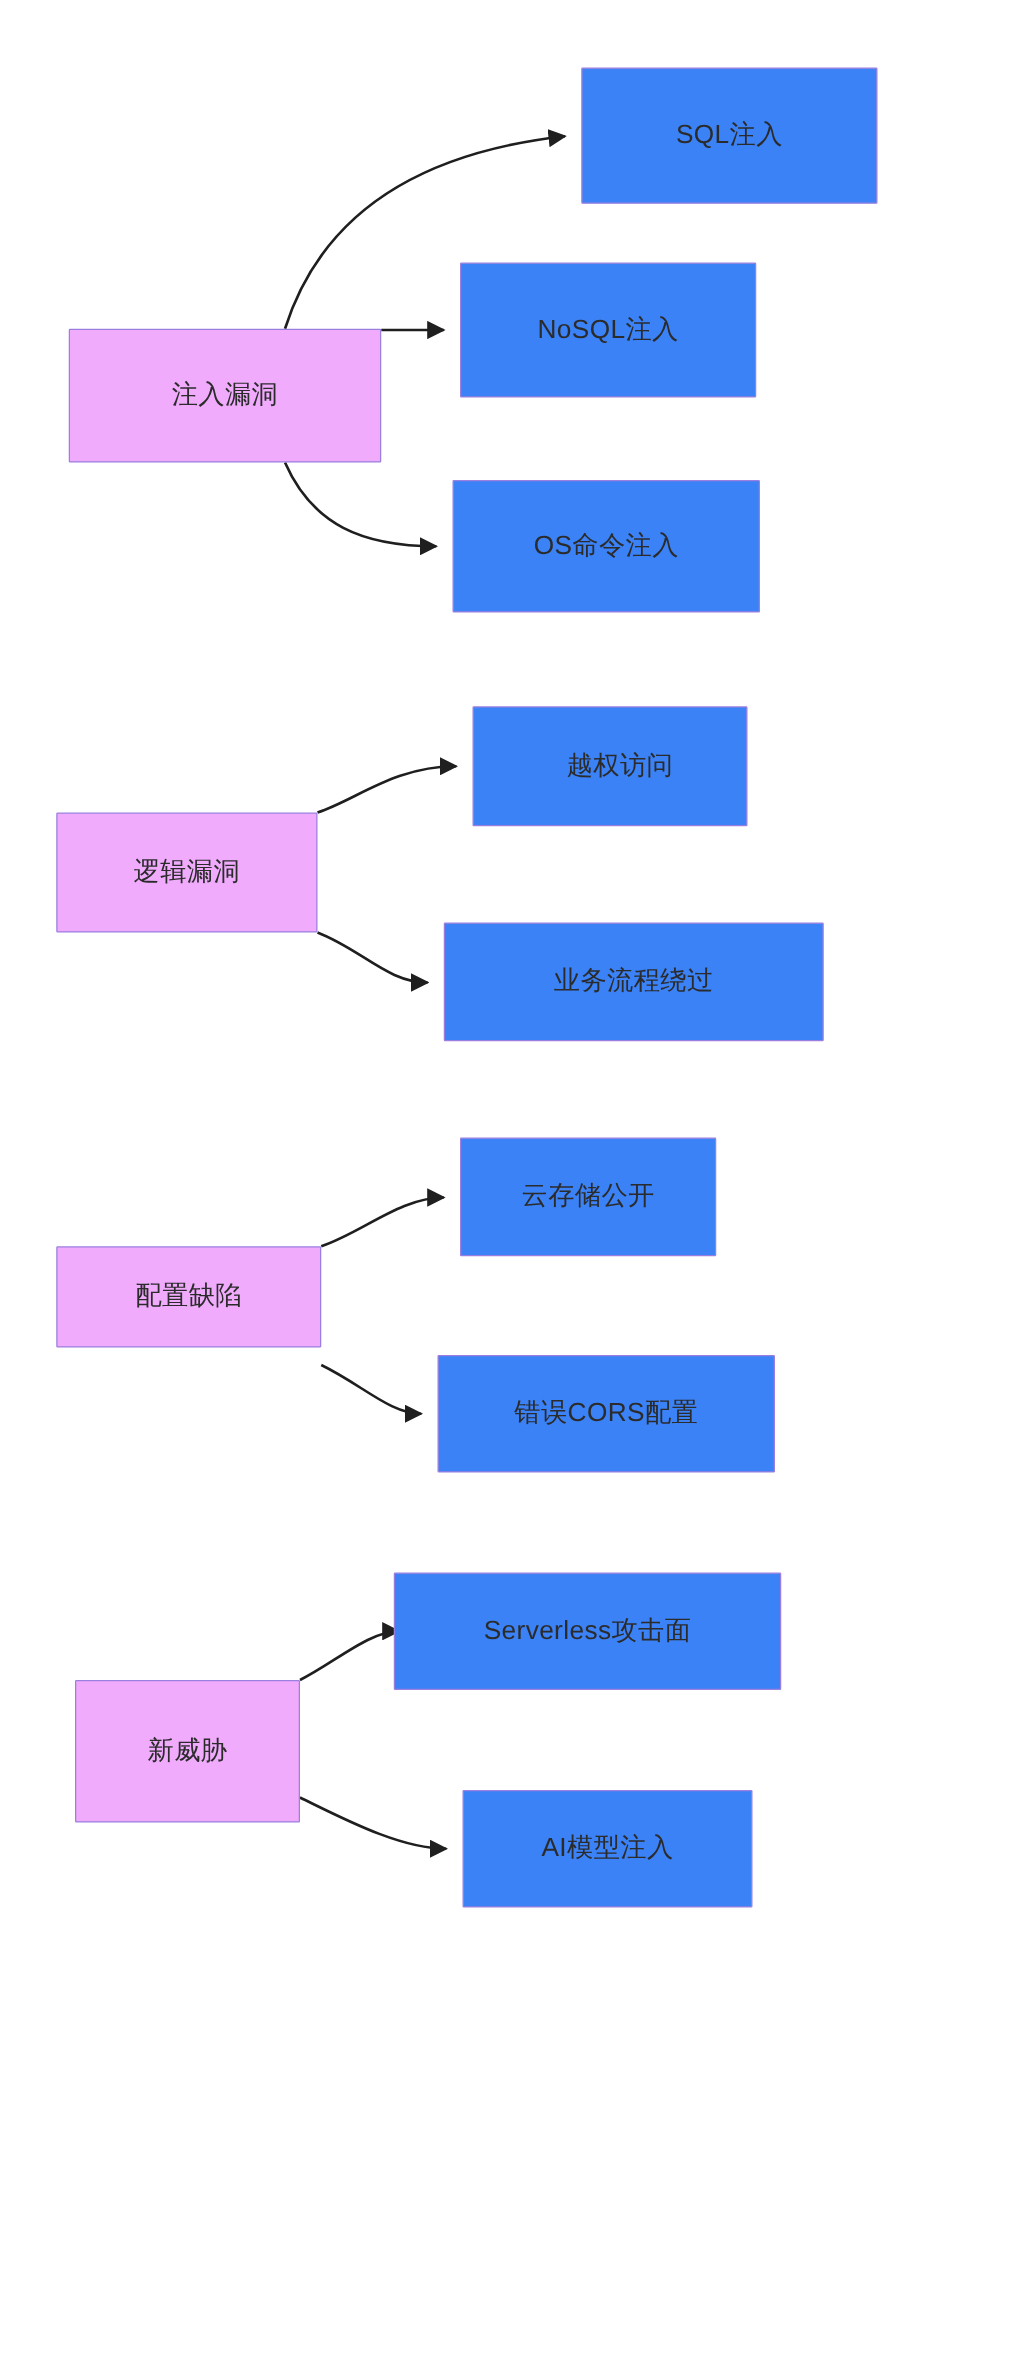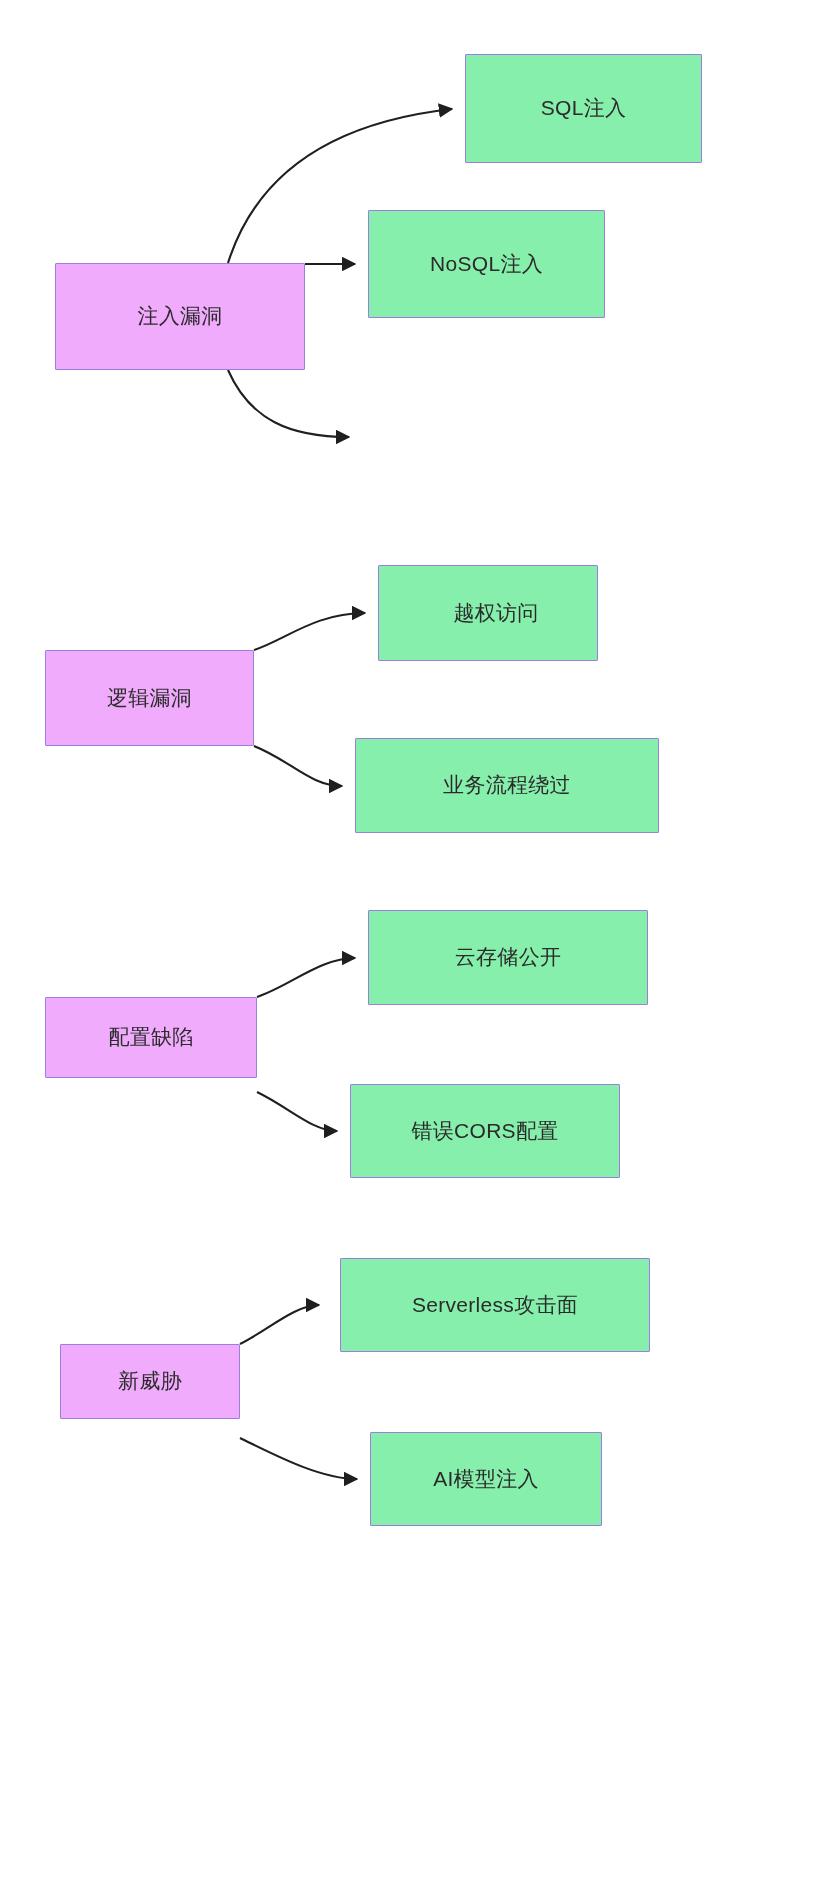--- a/index.html
+++ b/index.html
@@ -2,21 +2,21 @@
 <html><head>
 <meta charset="utf-8">
 <style>
   html,body{margin:0;padding:0;background:#ffffff;}
   body{width:819px;height:1883px;font-family:"Liberation Sans","DejaVu Sans",sans-serif;-webkit-font-smoothing:antialiased;}
   #canvas{position:relative;width:819px;height:1883px;overflow:hidden;background:#ffffff;}
   svg.edges{position:absolute;left:0;top:0;width:819px;height:1883px;pointer-events:none;}
   .node{
     position:absolute;
     box-sizing:border-box;
-    background:#86efac;
+    background:#3b82f6;
     border:1.7px solid #9A7FE0;
     border-radius:1px;
     display:flex;
     align-items:center;
     justify-content:center;
     text-align:center;
     color:#2B2B2B;
     font-size:21px;
     line-height:1.25;
     letter-spacing:0.3px;
@@ -55,44 +55,47 @@
 
   <div class="node root" style="left:55px;top:263px;width:250px;height:107px;">
     <span>注入漏洞</span>
   </div>
   <div class="node" style="left:465px;top:54px;width:237px;height:109px;">
     <span>SQL注入</span>
   </div>
   <div class="node" style="left:368px;top:210px;width:237px;height:108px;">
     <span>NoSQL注入</span>
   </div>
+  <div class="node" style="left:362px;top:384px;width:246px;height:106px;">
+    <span>OS命令注入</span>
+  </div>
 
   <div class="node root" style="left:45px;top:650px;width:209px;height:96px;">
     <span>逻辑漏洞</span>
   </div>
   <div class="node" style="left:378px;top:565px;width:220px;height:96px;padding-left:24px;">
     <span>越权访问</span>
   </div>
   <div class="node" style="left:355px;top:738px;width:304px;height:95px;">
     <span>业务流程绕过</span>
   </div>
 
   <div class="node root" style="left:45px;top:997px;width:212px;height:81px;">
     <span>配置缺陷</span>
   </div>
-  <div class="node" style="left:368px;top:910px;width:280px;height:95px;">
+  <div class="node" style="left:368px;top:910px;width:205px;height:95px;">
     <span>云存储公开</span>
   </div>
   <div class="node" style="left:350px;top:1084px;width:270px;height:94px;align-items:center;">
     <span>错误CORS配置</span>
   </div>
 
-  <div class="node root" style="left:60px;top:1344px;width:180px;height:75px;">
+  <div class="node root" style="left:60px;top:1344px;width:180px;height:114px;">
     <span>新威胁</span>
   </div>
-  <div class="node" style="left:340px;top:1258px;width:310px;height:94px;">
+  <div class="node" style="left:315px;top:1258px;width:310px;height:94px;">
     <span>Serverless攻击面</span>
   </div>
   <div class="node" style="left:370px;top:1432px;width:232px;height:94px;">
     <span>AI模型注入</span>
   </div>
 
 </div>
 
 </body></html>

